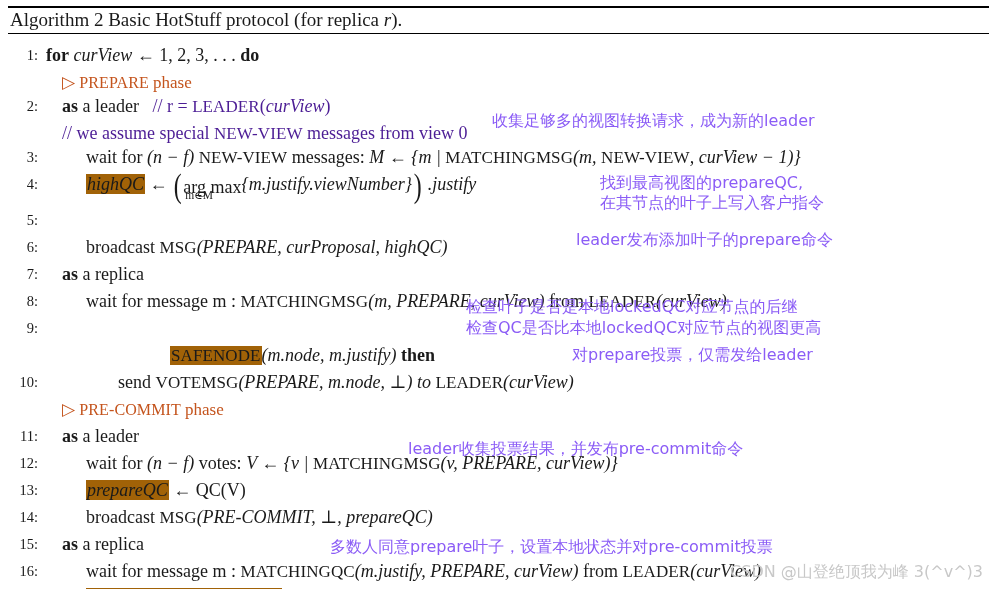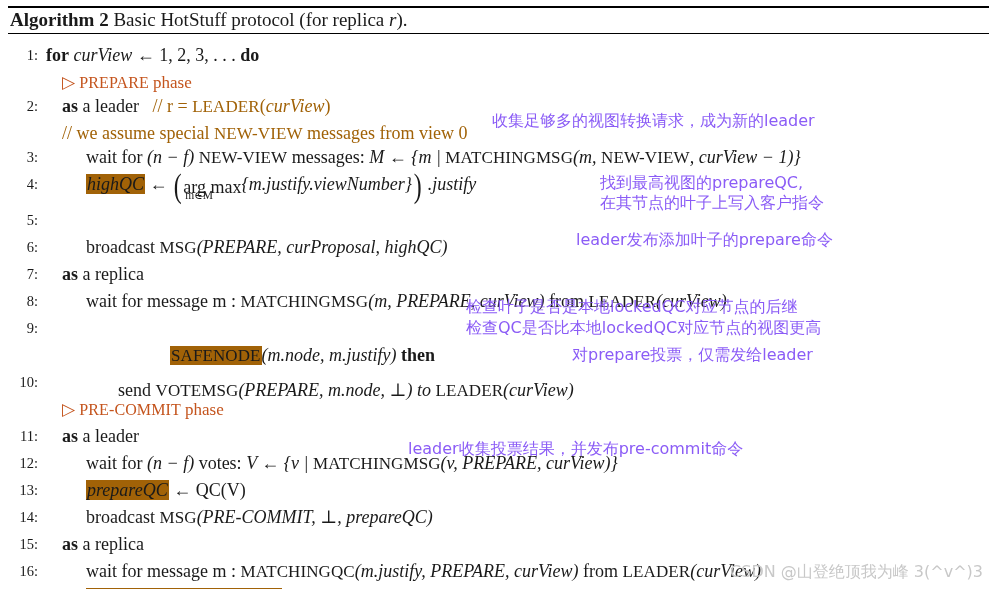--- a/index.html
+++ b/index.html
@@ -38,21 +38,21 @@
     background: #000;
   }
 
   .algo-title {
     position: absolute;
     left: 10px; top: 9px;
     font-size: 19px;
     line-height: 22px;
     white-space: nowrap;
   }
-  .algo-title b { font-weight: bold; }
+  .algo-title b { font-weight: normal; }
 
   
   .body-lines {
     position: absolute;
     left: 0; top: 42px;
     width: 997px;
   }
 
   .ln {
     position: relative;
@@ -75,35 +75,35 @@
     position: absolute;
     font-size: 18px;
     line-height: 27px;
     color: #1a1a1a;
   }
 
   
   .i0 { left: 46px; }
   .i1 { left: 62px; }
   .i2 { left: 86px; }
-  .i3 { left: 118px; margin-top: 8px; }
+  .i3 { left: 118px; }
   .i4 { left: 150px; }
 
   
   .bf { font-weight: bold; }
   .it { font-style: italic; }
   .sc {
     font-variant: small-caps;
     font-size: 17px;
     letter-spacing: 0.1px;
   }
   .mathit { font-style: italic; }
 
   .comment {
-    color: #a16207;
+    color: #4c1d95;
     font-style: normal;
   }
   .phase {
     color: #c4541d;
     font-size: 17px;
   }
   .phase .sc { font-size: 16px; }
 
   .hl {
     background: #a16207;
@@ -273,16 +273,17 @@
   </div>
 
   <div class="zh" style="left:492px; top:110px;">收集足够多的视图转换请求，成为新的leader</div>
   <div class="zh" style="left:600px; top:172px;">找到最高视图的prepareQC,</div>
   <div class="zh" style="left:600px; top:192px;">在其节点的叶子上写入客户指令</div>
   <div class="zh" style="left:576px; top:229px;">leader发布添加叶子的prepare命令</div>
   <div class="zh" style="left:466px; top:296px;">检查叶子是否是本地lockedQC对应节点的后继</div>
   <div class="zh" style="left:466px; top:317px;">检查QC是否比本地lockedQC对应节点的视图更高</div>
   <div class="zh" style="left:572px; top:344px;">对prepare投票，仅需发给leader</div>
   <div class="zh" style="left:408px; top:438px;">leader收集投票结果，并发布pre-commit命令</div>
+  <div class="zh" style="left:330px; top:536px;">多数人同意prepare叶子，设置本地状态并对pre-commit投票</div>
 
   <div class="watermark">CSDN @山登绝顶我为峰 3(^v^)3</div>
 
 </div>
 
 </body></html>

